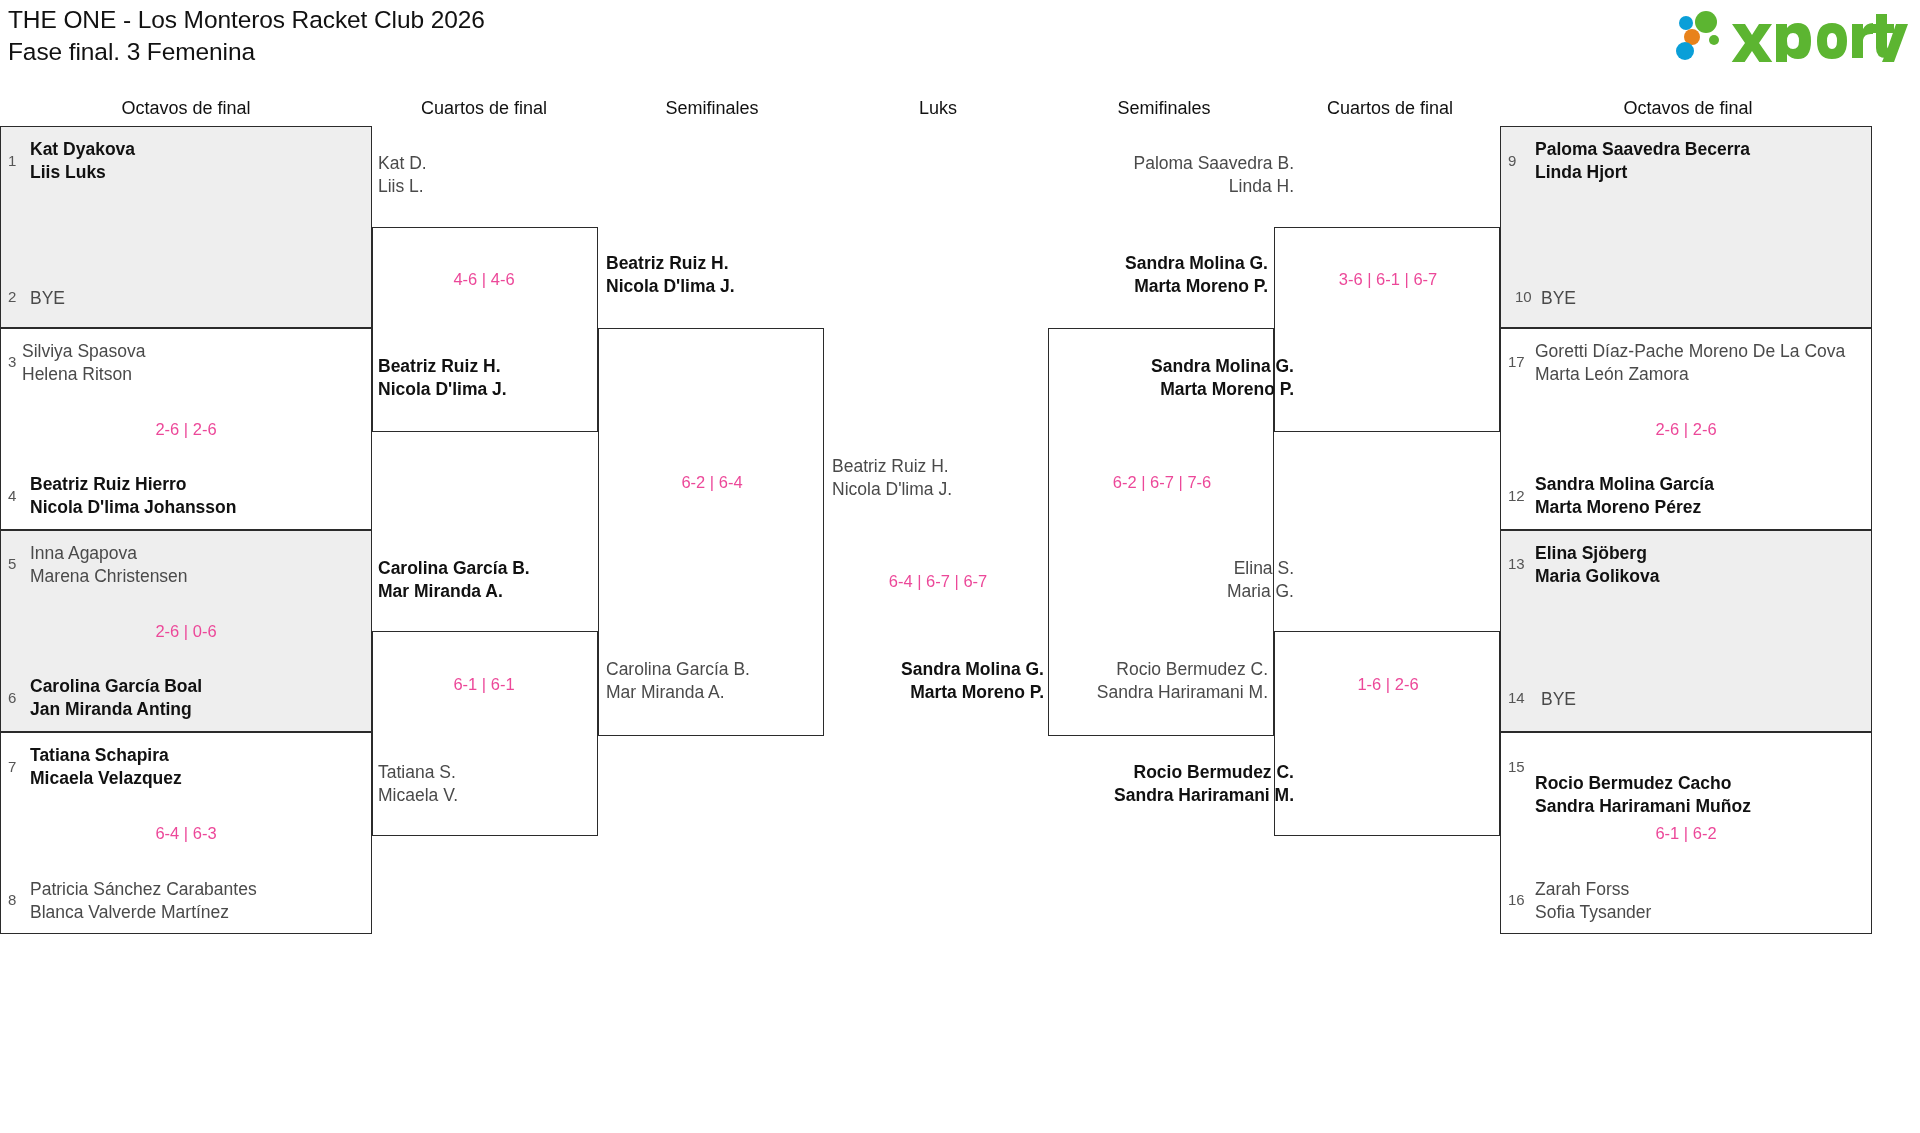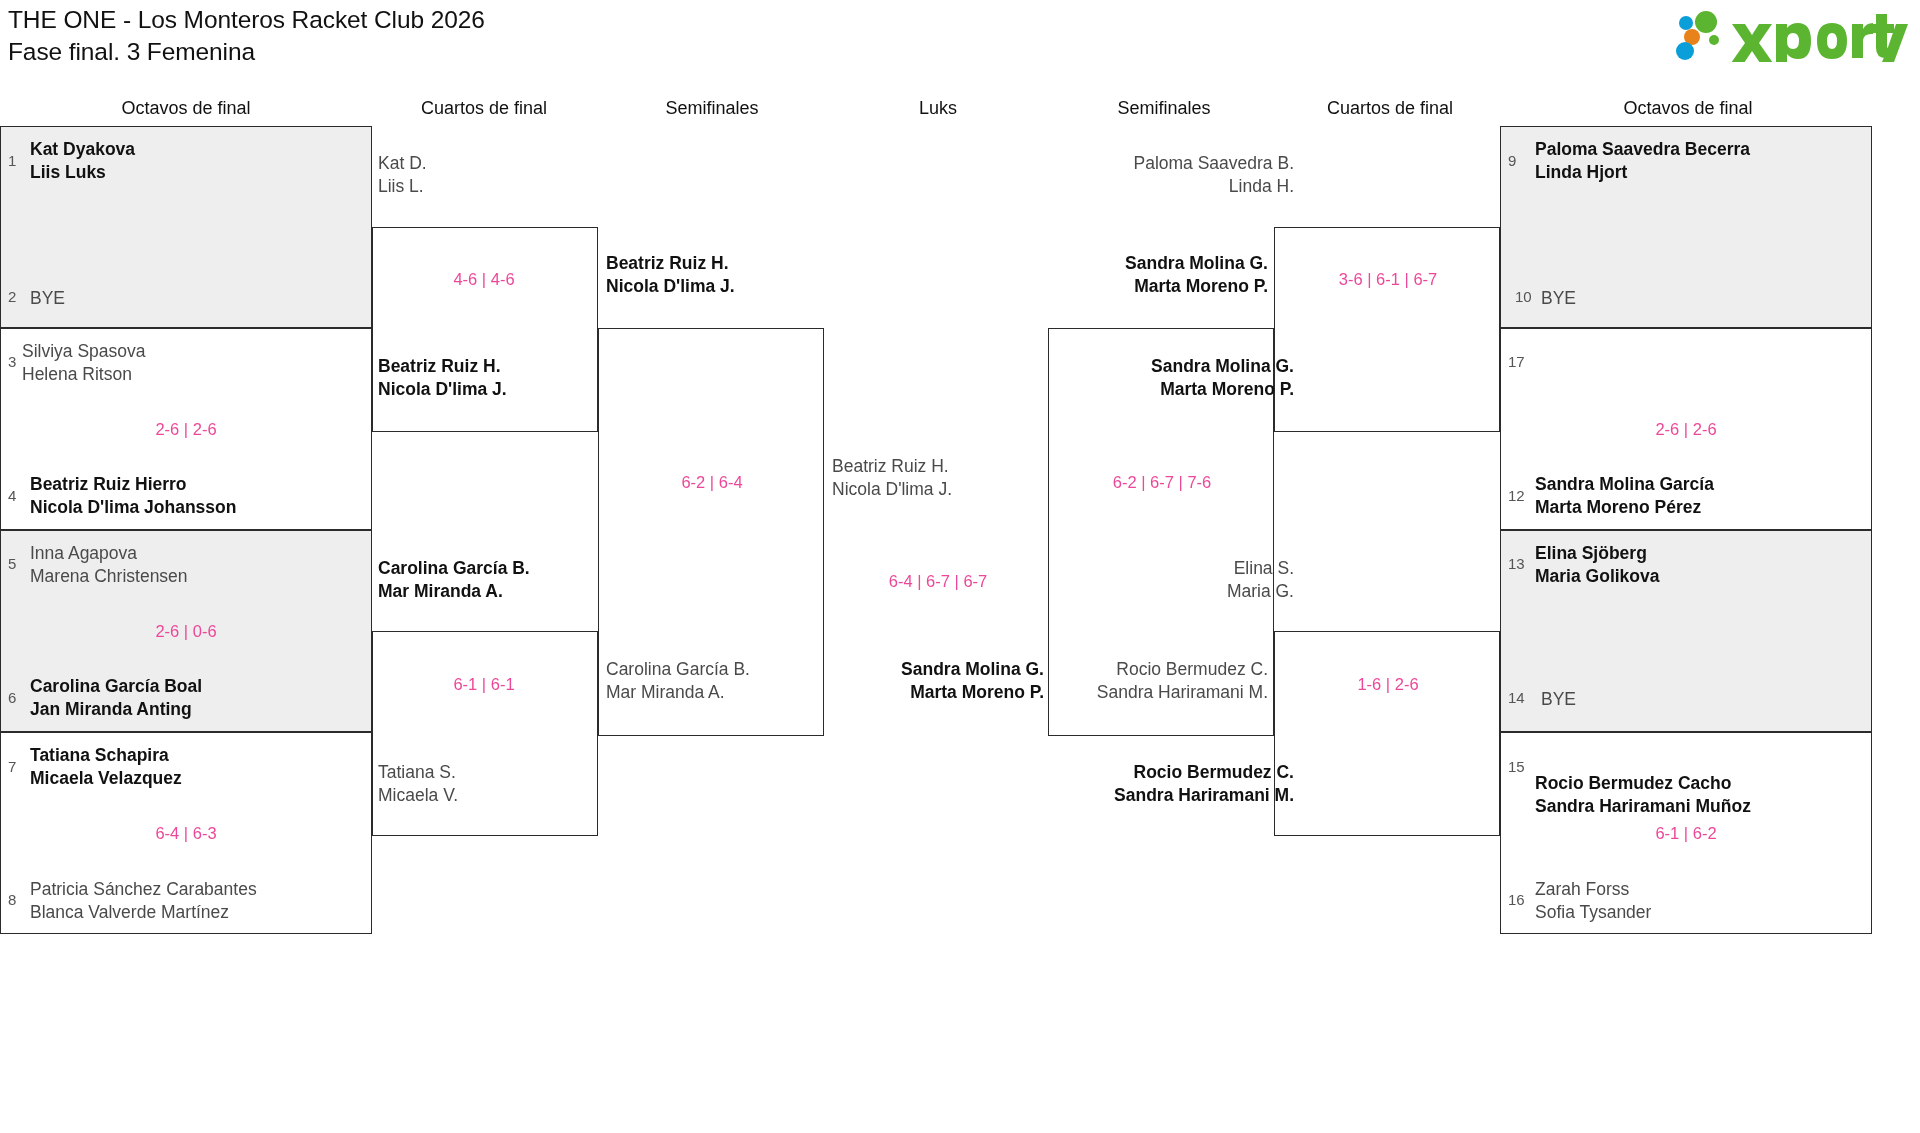--- a/index.html
+++ b/index.html
@@ -273,20 +273,26 @@
       <span class="ln">Linda Hjort</span>
     </div>
   </div>
   <div class="seed" style="left:1508px;top:288px;margin-left:7px;">10</div>
   <div class="team" style="left:1541px;top:287px;">
     <span class="ln">BYE</span>
   </div>
 
   <div class="plain" style="left:1500px;top:328px;width:372px;height:202px;"></div>
   <div class="seed" style="left:1508px;top:353px;">17</div>
+  <div class="clip" style="left:1535px;top:340px;width:336px;height:54px;">
+    <div class="team">
+      <span class="ln">Goretti Díaz-Pache Moreno De La Cova</span>
+      <span class="ln">Marta León Zamora</span>
+    </div>
+  </div>
   <div class="score" style="left:1686px;top:420px;">2-6 | 2-6</div>
   <div class="seed" style="left:1508px;top:487px;">12</div>
   <div class="team win" style="left:1535px;top:473px;">
     <span class="ln">Sandra Molina García</span>
     <span class="ln">Marta Moreno Pérez</span>
   </div>
 
   <div class="shade" style="left:1500px;top:530px;width:372px;height:202px;"></div>
   <div class="seed" style="left:1508px;top:555px;">13</div>
   <div class="team win" style="left:1535px;top:542px;">

